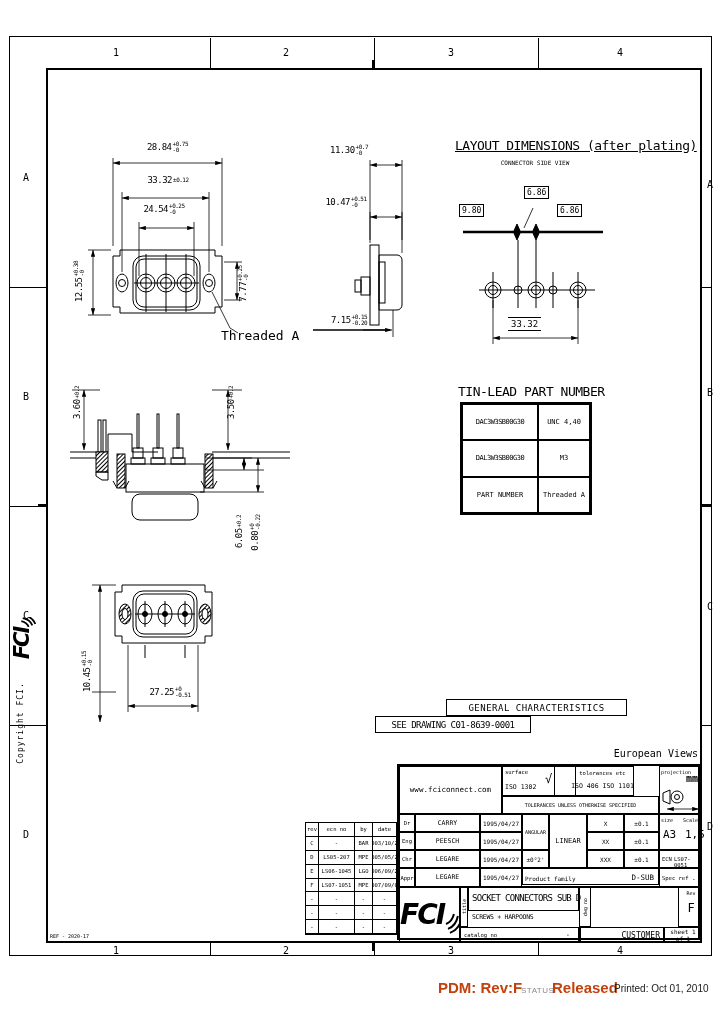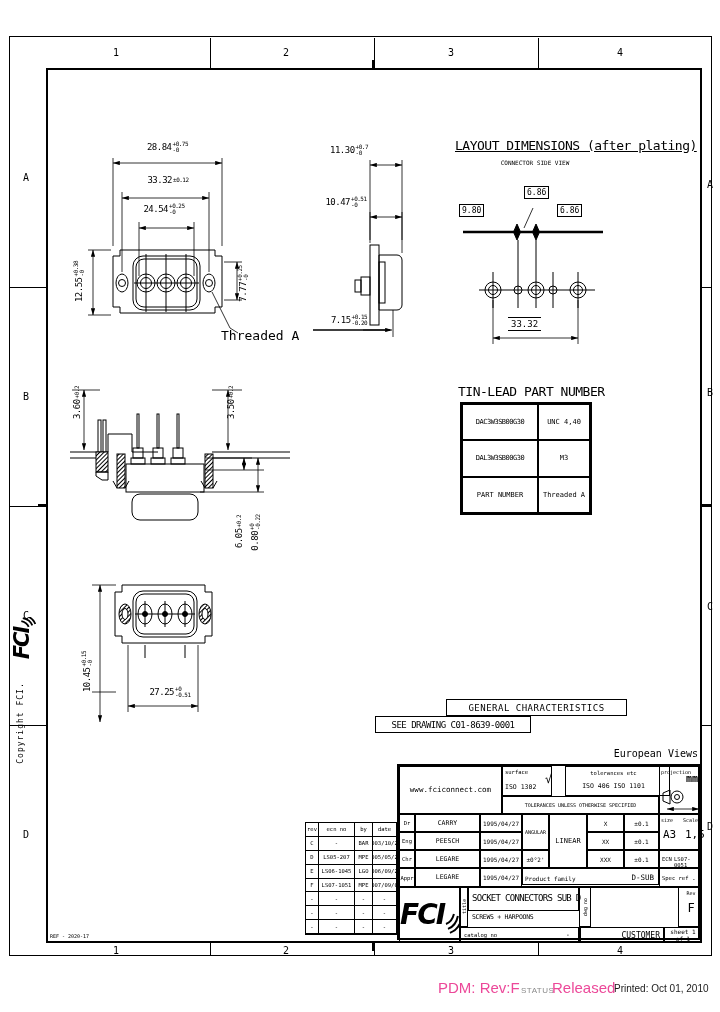--- a/index.html
+++ b/index.html
@@ -28,21 +28,21 @@
           letter-spacing:-0.5px;margin-left:1px}
   .rot{transform:rotate(-90deg)}
   .boxdim{border:1.5px solid #000;padding:0 2px;font-size:8px;line-height:11px;background:#fff;
           white-space:nowrap}
   .refdim{border-top:1px solid #000;border-bottom:1px solid #000;padding:0 3px;
           font-size:9px;line-height:12px;white-space:nowrap}
   .cell{border:1px solid #000}
   .vtx{writing-mode:vertical-rl;transform:rotate(180deg);text-align:center}
   .fci{font-family:"DejaVu Sans",sans-serif;font-style:italic;font-weight:900;
        letter-spacing:-2px}
-  .red{color:#ec4899;font-family:"Liberation Sans",sans-serif;font-weight:normal}
+  .red{color:#c2410c;font-family:"Liberation Sans",sans-serif;font-weight:bold}
   .revgrid div{border-right:1px solid #000;border-bottom:1px solid #000;
                display:flex;align-items:center;justify-content:center;
                font-size:5.5px;line-height:6px;overflow:hidden;white-space:nowrap}
   svg{display:block}
 </style>
 </head>
 <body>
 
 <div class="sheet">
 
@@ -370,26 +370,26 @@
       </span>
 </div>
 
 <div class="d ctr t9" style="left:446px;top:699px;width:181px;height:17px;border:1px solid #000;letter-spacing:0.5px">GENERAL CHARACTERISTICS</div>
 <div class="d ctr t9" style="left:375px;top:716px;width:156px;height:17px;border:1px solid #000;letter-spacing:-0.5px">SEE DRAWING C01-8639-0001</div>
 
 <div class="d t10" style="left:540px;top:748px;width:158px;text-align:right">European Views</div>
 
 <div class="d" style="left:397px;top:764px;width:303px;height:176px;border:2px solid #000">
   <div class="d cell ctr t75" style="left:0;top:0;width:103px;height:48px">www.fciconnect.com</div>
-  <div class="d cell" style="left:103px;top:0;width:50px;height:30px">
+  <div class="d cell" style="left:103px;top:0;width:74px;height:30px">
     <span class="d t55" style="left:2px;top:2px">surface</span>
     <span class="d t65" style="left:2px;top:17px">ISO 1302</span>
     <span class="d t12" style="left:42px;top:6px">√</span>
   </div>
-  <div class="d cell" style="left:166px;top:0;width:105px;height:30px">
+  <div class="d cell" style="left:155px;top:0;width:80px;height:30px">
     <span class="d t55 ctr" style="left:0;top:3px;width:95px">tolerances etc</span>
     <span class="d t65 ctr" style="left:0;top:16px;width:95px">ISO 406 ISO 1101</span>
   </div>
   <div class="d cell ctr t5" style="left:103px;top:30px;width:157px;height:18px">TOLERANCES UNLESS OTHERWISE SPECIFIED</div>
   <div class="d cell" style="left:260px;top:0;width:43px;height:48px">
     <span class="d t5" style="left:1px;top:2px">projection</span>
     <span class="d t10" style="left:26px;top:6px;font-weight:bold">mm</span>
     <svg class="d" style="left:1px;top:22px" width="24" height="20" viewBox="0 0 24 20">
       <g stroke="#000" fill="none" stroke-width="1">
         <path d="M2,4 L9,1 L9,15 L2,12 z"></path>

